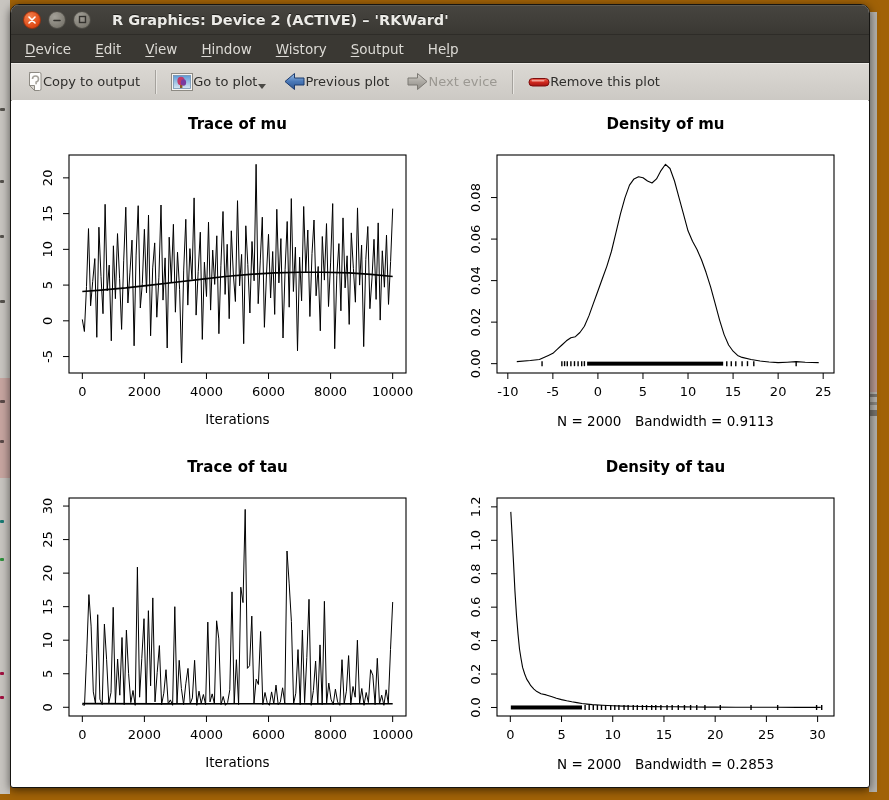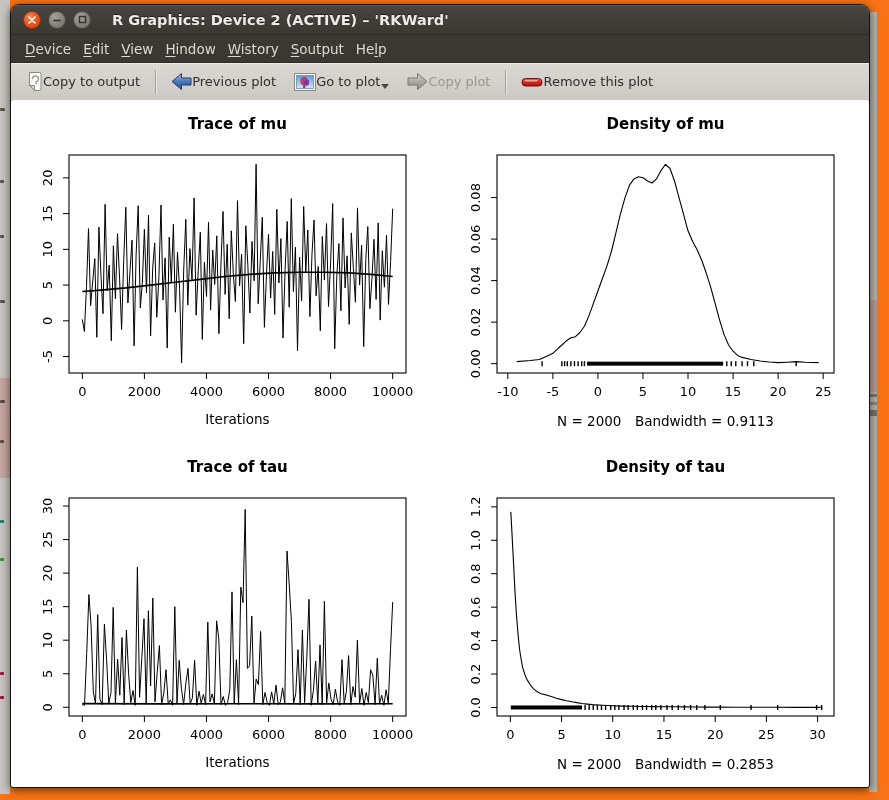--- a/index.html
+++ b/index.html
@@ -1,18 +1,18 @@
 <!DOCTYPE html>
 <html><head>
 <meta charset="utf-8">
 <style>
   html,body{margin:0;padding:0;background:#000;}
   body{width:889px;height:800px;position:relative;overflow:hidden;
        font-family:"DejaVu Sans", sans-serif;}
-  .screen{position:absolute;inset:0;background:#f97316;}
+  .screen{position:absolute;inset:0;background:#a16207;}
 
   
   .edge-strip{position:absolute;}
   .strip-seg{position:absolute;left:0;width:100%;}
   .strip-dash{position:absolute;height:3px;border-radius:1px;}
 
   
   .window{position:absolute;left:10px;top:4px;width:858px;height:782px;
           border:1px solid #161512;border-radius:9px 9px 3px 3px;overflow:hidden;
           background:#fff;box-shadow:0 2px 10px rgba(0,0,0,.6);}
@@ -21,21 +21,21 @@
             padding:0 12px;box-shadow:inset 0 1px 0 #5a5850;}
   .winbtn{width:16px;height:16px;border-radius:50%;margin-right:7px;flex:0 0 auto;
           display:flex;align-items:center;justify-content:center;cursor:default;}
   .btn-close{background:radial-gradient(circle at 35% 30%,#f4824f,#dd4814 70%);
              border:1px solid #9c3310;}
   .btn-gray{background:radial-gradient(circle at 35% 30%,#a4a199,#7b786f 75%);
             border:1px solid #4e4c46;}
   .title-text{color:#ecebe7;font-weight:bold;font-size:14.5px;margin-left:14px;
               white-space:nowrap;text-shadow:0 -1px 0 rgba(0,0,0,.5);}
   .menubar{height:27px;background:#3a3833;display:flex;align-items:center;
-           padding:0 14px;gap:12px;border-bottom:1px solid #2c2b27;}
+           padding:0 14px;gap:24px;border-bottom:1px solid #2c2b27;}
   .menu-item{color:#dcdad5;font-size:13.5px;cursor:default;white-space:nowrap;}
   .menu-item u{text-decoration:underline;text-underline-offset:2px;}
   .toolbar{height:37px;background:linear-gradient(#dcd9d4,#ccc9c4);
            border-bottom:1px solid #a29f9a;box-shadow:inset 0 1px 0 #edebe7;
            display:flex;align-items:center;padding:0 6px;}
   .tb-btn{display:flex;align-items:center;padding:4px 9px;border-radius:3px;
           font-size:13px;color:#2f2e2c;white-space:nowrap;cursor:default;}
   .tb-btn.disabled{color:#9b9892;}
   .tb-sep{width:1px;height:24px;background:#a5a29d;margin:0 6px;
           box-shadow:1px 0 0 #e8e6e2;}
@@ -109,65 +109,65 @@
           <path d="M3.5,1.5 h10 q1.5,0 1.5,1.5 v15 q0,1.5 -1.5,1.5 H8.5 l-5,-5 V3 q0,-1.5 1.5,-1.5 z" fill="#fdfdfc" stroke="#8d8a83" stroke-width="1"></path>
           <path d="M3.5,14.5 l5,0 0,5 z" fill="#d8d5cf" stroke="#8d8a83" stroke-width="1"></path>
           <path d="M6.5,8 q0,-3 3,-3 q3,0 3,3 q0,2.4 -2.4,3 l0,2.2" fill="none" stroke="#a5a29b" stroke-width="1.6"></path>
         </svg>
         <span>Copy to output</span>
       </div>
 
       <div class="tb-sep"></div>
 
       <div class="tb-btn">
-        <svg width="21" height="19">
-          <defs>
-            <linearGradient id="gb" x1="0" y1="0" x2="0" y2="1">
-              <stop offset="0" stop-color="#9dc0e8"></stop>
-                <stop offset="0.5" stop-color="#4a79b8"></stop>
-                <stop offset="1" stop-color="#2c538f"></stop>
-            </linearGradient>
-          </defs>
-          <path d="M20,6 L10.5,6 L10.5,1.5 L1,9.5 L10.5,17.5 L10.5,13 L20,13 z" fill="url(#gb)" stroke="#1d3c6e" stroke-width="1" stroke-linejoin="round"></path>
-        </svg>
-        <span>Previous plot</span>
-      </div>
-
-      <div class="tb-btn">
         <svg width="22" height="18">
           <defs>
             <linearGradient id="sky" x1="0" y1="0" x2="0" y2="1">
               <stop offset="0" stop-color="#5d9bd8"></stop>
                 <stop offset="1" stop-color="#d8e6f2"></stop>
             </linearGradient>
           </defs>
           <rect x="0.5" y="0.5" width="21" height="17" fill="#f6f5f3" stroke="#8d8a83"></rect>
           <rect x="2.5" y="2.5" width="17" height="13" fill="url(#sky)" stroke="#6f8fb0" stroke-width="0.8"></rect>
           <ellipse cx="10" cy="8" rx="3.6" ry="4.2" fill="#c03a6a"></ellipse>
           <ellipse cx="12.5" cy="9.5" rx="2.6" ry="3.2" fill="#7a3aa0"></ellipse>
           <rect x="9" y="12" width="2.4" height="3" fill="#8a5a2a"></rect>
         </svg>
         <span>Go to plot</span>
         <svg class="caret" width="8" height="5">
           <path d="M0,0 h8 l-4,5 z" fill="#4a4945"></path>
         </svg>
       </div>
 
+      <div class="tb-btn">
+        <svg width="21" height="19">
+          <defs>
+            <linearGradient id="gb" x1="0" y1="0" x2="0" y2="1">
+              <stop offset="0" stop-color="#9dc0e8"></stop>
+                <stop offset="0.5" stop-color="#4a79b8"></stop>
+                <stop offset="1" stop-color="#2c538f"></stop>
+            </linearGradient>
+          </defs>
+          <path d="M20,6 L10.5,6 L10.5,1.5 L1,9.5 L10.5,17.5 L10.5,13 L20,13 z" fill="url(#gb)" stroke="#1d3c6e" stroke-width="1" stroke-linejoin="round"></path>
+        </svg>
+        <span>Previous plot</span>
+      </div>
+
       <div class="tb-btn disabled">
         <svg width="21" height="19">
           <defs>
             <linearGradient id="gg" x1="0" y1="0" x2="0" y2="1">
               <stop offset="0" stop-color="#d5d2cc"></stop>
                 <stop offset="0.5" stop-color="#adaaa4"></stop>
                 <stop offset="1" stop-color="#8f8c86"></stop>
             </linearGradient>
           </defs>
           <path d="M1,6 L10.5,6 L10.5,1.5 L20,9.5 L10.5,17.5 L10.5,13 L1,13 z" fill="url(#gg)" stroke="#7b7872" stroke-width="1" stroke-linejoin="round"></path>
         </svg>
-        <span>Copy plot</span>
+        <span>Next evice</span>
       </div>
 
       <div class="tb-sep"></div>
 
       <div class="tb-btn">
         <svg width="22" height="12">
           <defs>
             <linearGradient id="gr" x1="0" y1="0" x2="0" y2="1">
               <stop offset="0" stop-color="#ef6a5a"></stop>
                 <stop offset="0.45" stop-color="#d22b20"></stop>

